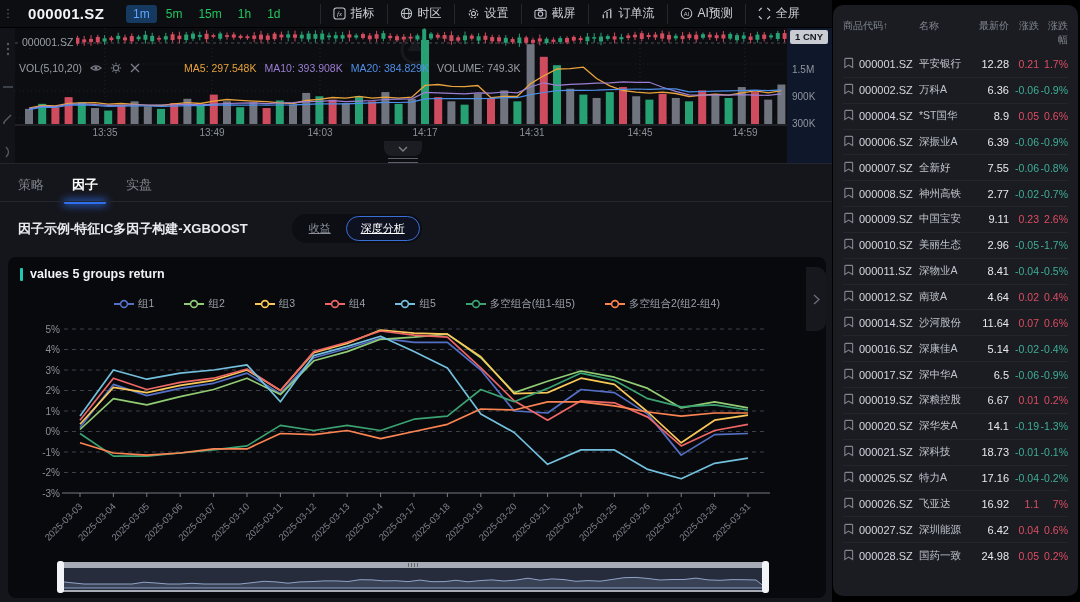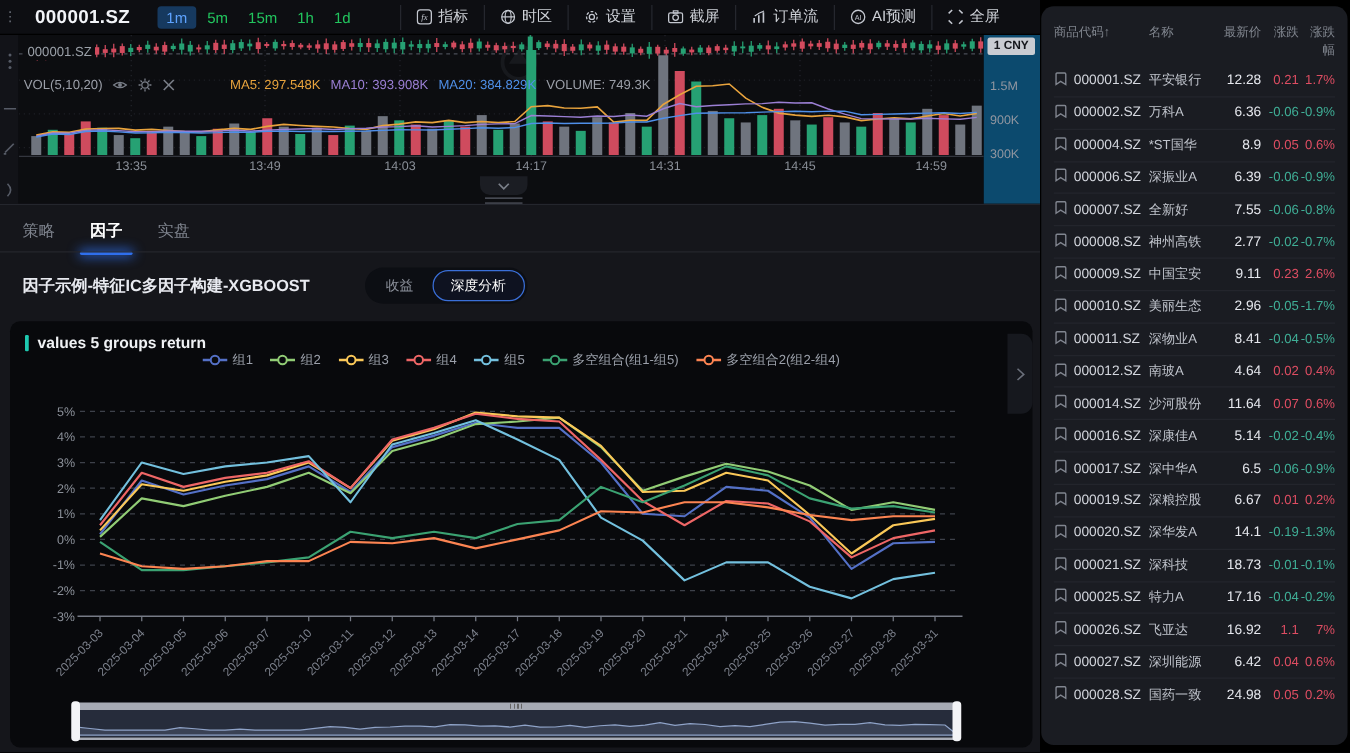--- a/index.html
+++ b/index.html
@@ -16,21 +16,21 @@
   .tf.active { background:#16395f; color:#5ea3ff; }
   .tbtn { display:flex; align-items:center; gap:5px; color:#cfd2d8; font-size:12px; padding:0 12px;
           height:20px; border-left:1px solid #25272e; cursor:pointer; white-space:nowrap; }
   .tbtn svg { display:block; }
 
   
   .left-strip { position:absolute; left:0; top:28px; width:15px; height:135px; background:#121318;
                 display:flex; flex-direction:column; align-items:center; gap:16px; padding-top:14px; }
   .left-strip .sicon { color:#565b66; }
   .chart-area { position:absolute; left:15px; top:28px; width:772px; height:135px; background:#0c0d10; }
-  .right-axis { position:absolute; left:787px; top:28px; width:45px; height:135px; background:#0c4a6e; }
+  .right-axis { position:absolute; left:787px; top:28px; width:45px; height:135px; background:#0f172a; }
   .price-badge { position:absolute; left:3px; top:2px; background:#c9ccd2; color:#15171c; font-size:9.5px;
                  font-weight:bold; padding:1px 5px 2px; border-radius:2px; }
   .vol-tick { position:absolute; left:5px; color:#9196a0; font-size:10px; }
   .series-label { position:absolute; left:4px; top:8px; color:#9aa0a8; font-size:10.5px; background:#0c0d10; padding:0 3px; }
   .vol-legend { position:absolute; left:4px; top:34px; display:flex; align-items:center; gap:8px;
                 font-size:10.5px; color:#9b9fa8; }
   .vol-legend .ma5 { color:#e8a33d;padding-left:36px; }
   .vol-legend .ma10 { color:#9b7fd4; }
   .vol-legend .ma20 { color:#4f8fe8; }
   .vol-legend .volv { color:#9b9fa8; }
@@ -45,28 +45,28 @@
   .lower { position:absolute; left:0; top:164px; width:832px; height:438px; background:#15161b; }
   .tabs { position:absolute; left:18px; top:12px; display:flex; gap:28px; }
   .tab { color:#7d828c; font-size:13px; padding-bottom:10px; position:relative; cursor:pointer; }
   .tab.active { color:#ffffff; font-weight:bold; }
   .tab.active::after { content:""; position:absolute; left:-8px; right:-8px; bottom:0; height:3px;
                        border-radius:3px; background:#2f6fed; box-shadow:0 0 9px 1px #2f6fed; }
   .tabs-div { position:absolute; left:0; top:37px; width:832px; height:1px; background:#24262d; }
   .factor-header { position:absolute; left:18px; top:50px; width:800px; display:flex; align-items:center;gap:16px; }
   .factor-title { color:#e8eaf0; font-size:13px; font-weight:bold; }
   .toggle { margin-left:28px; background:#0c0e13; border-radius:15px; display:flex; align-items:center; padding:2px; }
-  .toggle .opt { color:#8a8f99; font-size:11px; padding:4px 14px; border-radius:13px; cursor:pointer; border:1px solid transparent; }
+  .toggle .opt { color:#8a8f99; font-size:11px; padding:4px 14px; border-radius:13px; cursor:pointer; border:1px solid transparent;text-decoration:underline; }
   .toggle .opt.active { color:#ffffff; border:1px solid #3a6fd8; background:#0e1220; }
 
   .factor-panel { position:absolute; left:8px; top:93px; width:818px; height:341px; background:#08090c; border-radius:8px; }
   .panel-title { display:flex; align-items:center; gap:7px; padding:10px 0 0 12px; }
   .panel-title .tbar { width:3px; height:13px; background:#1ec9b0; border-radius:1px; }
   .panel-title .ttext { color:#f0f2f5; font-size:12.5px; font-weight:bold; }
-  .legend { display:flex; justify-content:center; align-items:center; gap:14px; }
+  .legend { display:flex; justify-content:center; align-items:center; gap:30px; margin-top:16px; }
   .lg-item { display:flex; align-items:center; gap:4px; color:#9ba0aa; font-size:10.5px; cursor:pointer; }
   #line-svg { position:absolute; left:8px; top:64px; }
   .datazoom { position:absolute; left:52px; top:305px; width:706px; height:30px; cursor:ew-resize; }
   .dz-top { position:absolute; left:0; top:0; width:100%; height:6px; background:#a7abb5; border-radius:3px 3px 0 0; }
   .dz-grip { position:absolute; left:50%; top:1px; width:10px; height:4px; margin-left:-5px;
              background:repeating-linear-gradient(90deg,#666 0 1px,transparent 1px 3px); }
   .dz-body { position:absolute; left:0; top:6px; width:100%; height:22px; background:#262c3b; }
   .dz-bottom { position:absolute; left:0; top:28px; width:100%; height:2px; background:#a7abb5; border-radius:0 0 2px 2px; }
   .dz-handle { position:absolute; top:-1px; width:7px; height:32px; background:#f3f4f7; border-radius:3px; cursor:ew-resize; }
   .expander { position:absolute; left:798px; top:10px; width:20px; height:64px; background:#16181e;

